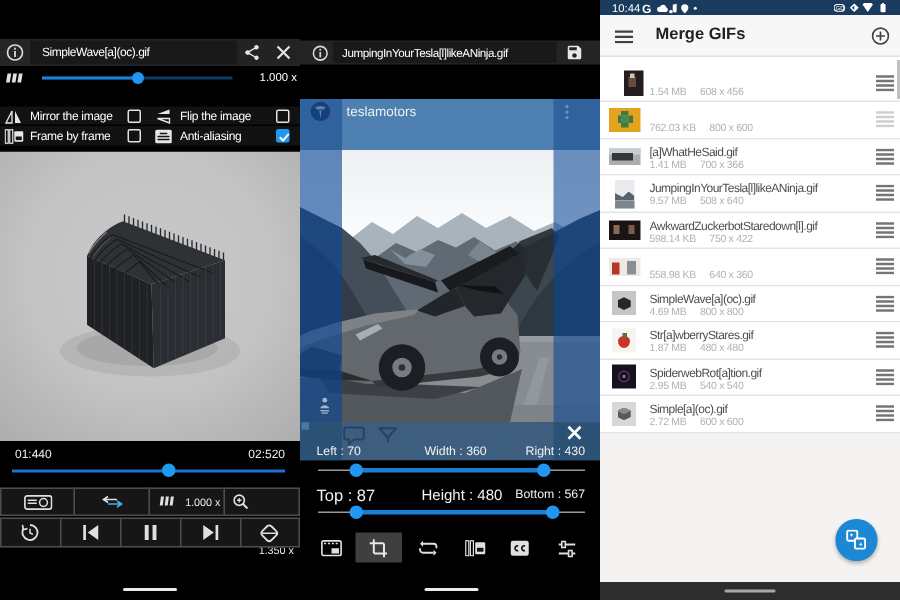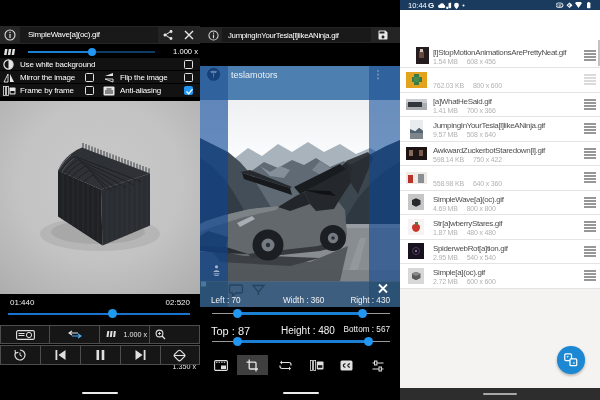--- a/index.html
+++ b/index.html
@@ -39,28 +39,20 @@
       <path d="M1 8 L3.5 8 L4.5 2 L2 2 Z" fill="#e0e0e0"></path>
         <path d="M4.8 8 L7.3 8 L8.3 2 L5.8 2 Z" fill="#e0e0e0"></path>
         <path d="M8.6 8 L11.1 8 L12.1 2 L9.6 2 Z" fill="#e0e0e0"></path>
     </svg>
     <div class="abs" style="left:28px;top:7px;width:127px;height:1.6px;background:#0e3c62;"></div>
     <div class="abs" style="left:28px;top:6.6px;width:64px;height:2.4px;background:#1b7fd4;"></div>
     <div class="abs" style="left:88px;top:3.5px;width:8px;height:8px;border-radius:50%;background:#2196f3;"></div>
     <div class="abs" style="left:160px;top:3px;width:38px;text-align:right;font-size:7.6px;color:#fff;">1.000 x</div>
   </div>
 
-  <div class="abs" style="left:0;top:57.5px;width:200px;height:13.5px;background:#121212;border-bottom:1px solid #000;">
-    <svg class="abs" style="left:3px;top:1.5px;" width="11" height="11" viewBox="0 0 11 11">
-      <circle cx="5.5" cy="5.5" r="4.6" fill="none" stroke="#e6e6e6" stroke-width="1.2"></circle>
-      <path d="M5.5 1 A4.5 4.5 0 0 1 5.5 10 Z" fill="#e6e6e6"></path>
-    </svg>
-    <div class="abs" style="left:20px;top:2.5px;font-size:8px;letter-spacing:-0.2px;color:#fff;">Use white background</div>
-    <div class="abs" style="left:184px;top:2px;width:9px;height:9px;border:1.4px solid #e2e2e2;border-radius:1.5px;"></div>
-  </div>
   <div class="abs" style="left:0;top:71px;width:200px;height:13px;background:#121212;border-bottom:1px solid #000;">
     <svg class="abs" style="left:3px;top:1px;" width="12" height="11" viewBox="0 0 12 11">
       <path d="M5 2 L5 10 L1 10 Z" fill="none" stroke="#e6e6e6" stroke-width="0.9"></path>
       <path d="M7 2 L7 10 L11 10 Z" fill="#e6e6e6"></path>
     </svg>
     <div class="abs" style="left:20px;top:2px;font-size:8px;letter-spacing:-0.2px;color:#fff;">Mirror the image</div>
     <div class="abs" style="left:85px;top:2px;width:9px;height:9px;border:1.4px solid #e2e2e2;border-radius:1.5px;"></div>
     <svg class="abs" style="left:103px;top:1px;" width="12" height="11" viewBox="0 0 12 11">
       <path d="M2 4 L10 4 L10 1 Z" fill="#e6e6e6"></path>
       <path d="M2 7 L10 7 L10 10 Z" fill="none" stroke="#e6e6e6" stroke-width="0.9"></path>
@@ -427,29 +419,38 @@
         <rect x="0" y="1" width="7" height="4.5" rx="2.2" fill="none" stroke="#fff" stroke-width="0.8"></rect>
         <text x="1.2" y="4.9" font-size="3.8" font-family="Liberation Sans,sans-serif">GD</text>
         <path d="M13.5 0.4 L16.5 3.2 L13.5 6 L10.5 3.2 Z M12 3.2 l1.5 -1.5 v3 Z" fill-rule="evenodd"></path>
         <path d="M22.5 2.5 L25.5 0.5 a5 5 0 0 0 -6 0 Z M22.5 6 L26 1 a6 6 0 0 0 -7 0 Z"></path>
         <rect x="31" y="0.6" width="3.4" height="5.6" rx="0.7"></rect>
           <rect x="32" y="0" width="1.4" height="1" rx="0.3"></rect>
       </g>
     </svg>
   </div>
 
+  <div class="abs" style="left:0;top:10px;width:200px;height:28px;background:#f7f7f7;border-bottom:1px solid #e0e0e0;">
+    <svg class="abs" style="left:10px;top:10px;" width="12" height="9" viewBox="0 0 12 9">
+      <path d="M0 1 h12 M0 4.5 h12 M0 8 h12" stroke="#424242" stroke-width="1.5"></path>
+    </svg>
+    <div class="abs" style="left:37px;top:6.5px;font-size:11px;font-weight:bold;color:#212121;">Merge GIFs</div>
+    <svg class="abs" style="left:181px;top:8px;" width="12" height="12" viewBox="0 0 12 12">
+      <circle cx="6" cy="6" r="5.3" fill="none" stroke="#424242" stroke-width="1.1"></circle>
+      <path d="M6 3 v6 M3 6 h6" stroke="#424242" stroke-width="1.1"></path>
+    </svg>
+  </div>
   <div id="list">
       <div class="abs" style="left:0;top:43.7px;width:200px;height:24.5px;background:#fff;border-bottom:1px solid #e4e4e4;">
         <div style="position:absolute;left:6px;top:1px;width:21px;height:22px;">
           <div style="position:absolute;left:10px;top:2.5px;width:13px;height:17px;background:#241c1e;">
             <div style="position:absolute;left:3px;top:4px;width:5px;height:7px;background:#6b4a3e;"></div>
             <div style="position:absolute;left:4px;top:2px;width:3px;height:3px;background:#cfc4bb;"></div>
           </div>
         </div>
-        <div style="position:absolute;left:33px;top:4.2px;font-size:8px;letter-spacing:-0.35px;color:#4e4e4e;white-space:nowrap;">[l]StopMotionAnimationsArePrettyNeat.gif</div>
         <div style="position:absolute;left:33px;top:14.2px;font-size:7px;letter-spacing:-0.2px;color:#b2b2b2;white-space:nowrap;">1.54 MB<span style="padding-left:9px;">608 x 456</span></div>
         <svg style="position:absolute;left:184px;top:6px;" width="12" height="11" viewBox="0 0 12 11">
           <path d="M0 1 h12 M0 4 h12 M0 7 h12 M0 10 h12" stroke="#757575" stroke-width="1.6"></path>
         </svg>
       </div>
       <div class="abs" style="left:0;top:68.2px;width:200px;height:24.5px;background:#fff;border-bottom:1px solid #e4e4e4;">
         <div style="position:absolute;left:6px;top:1px;width:21px;height:22px;">
           <div style="position:absolute;left:0;top:3px;width:21px;height:15.5px;background:#e4a31e;">
             <div style="position:absolute;left:8px;top:5px;width:5px;height:5px;background:#4a8a50;"></div>
             <div style="position:absolute;left:5.5px;top:5px;width:2.5px;height:5px;background:#3c7a44;"></div>

